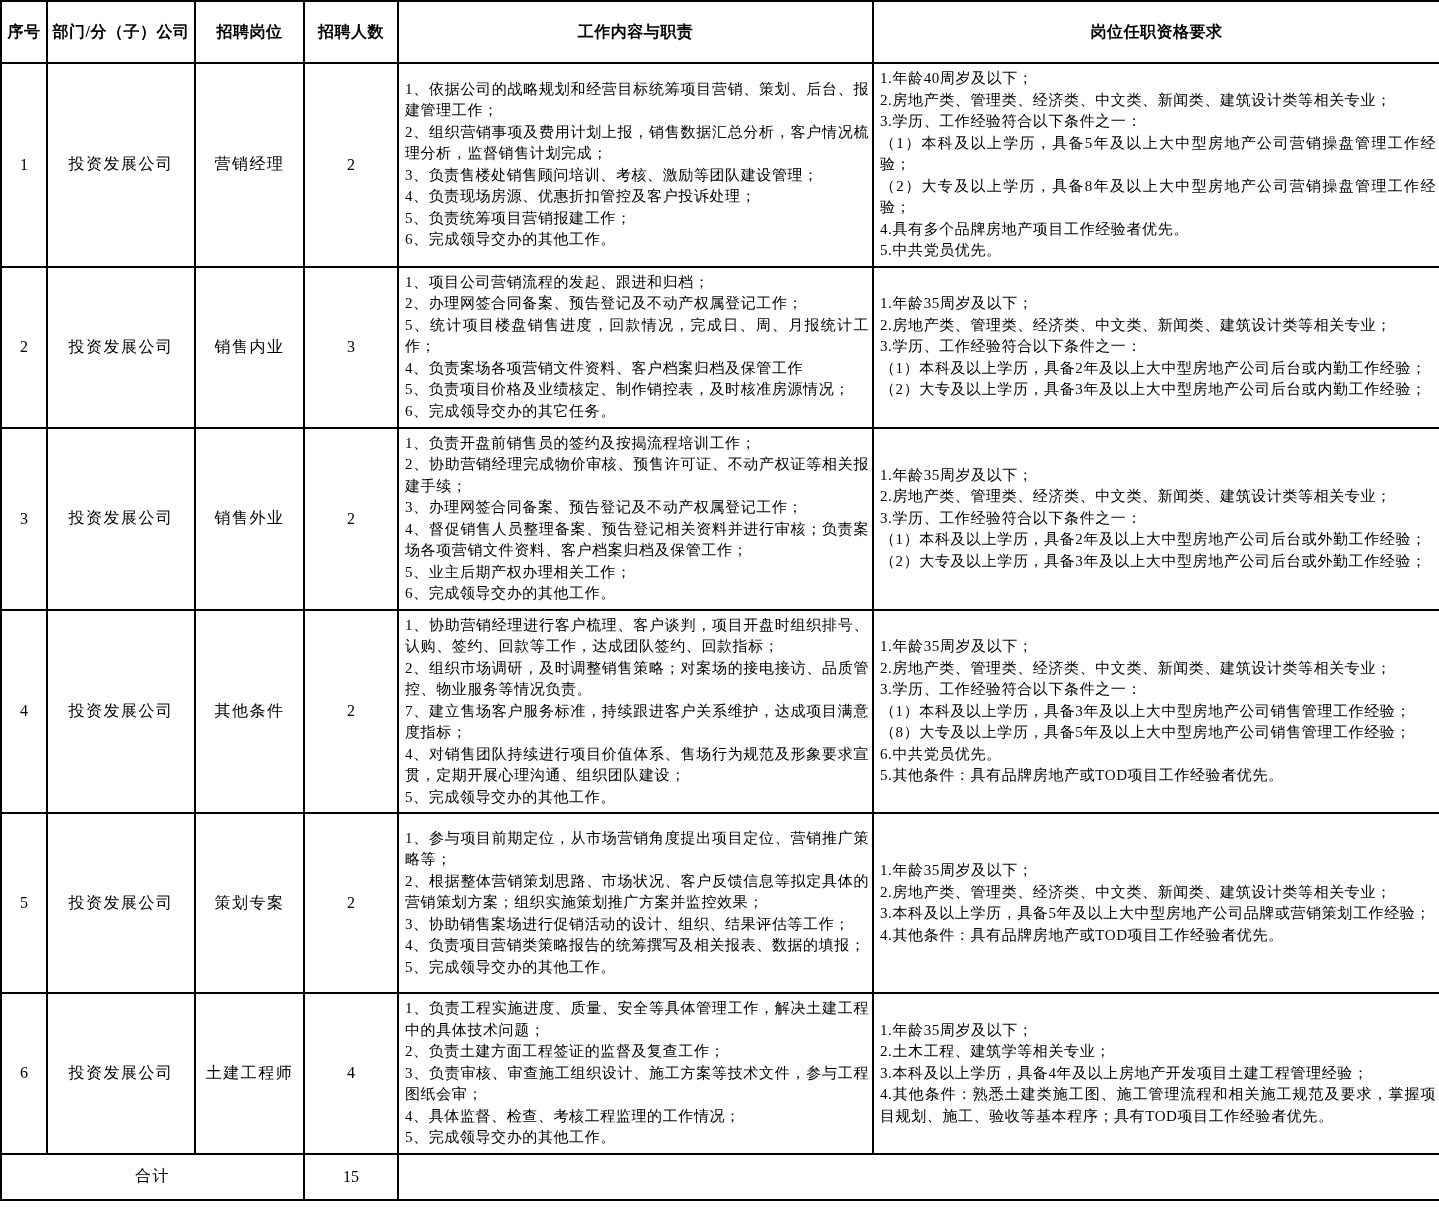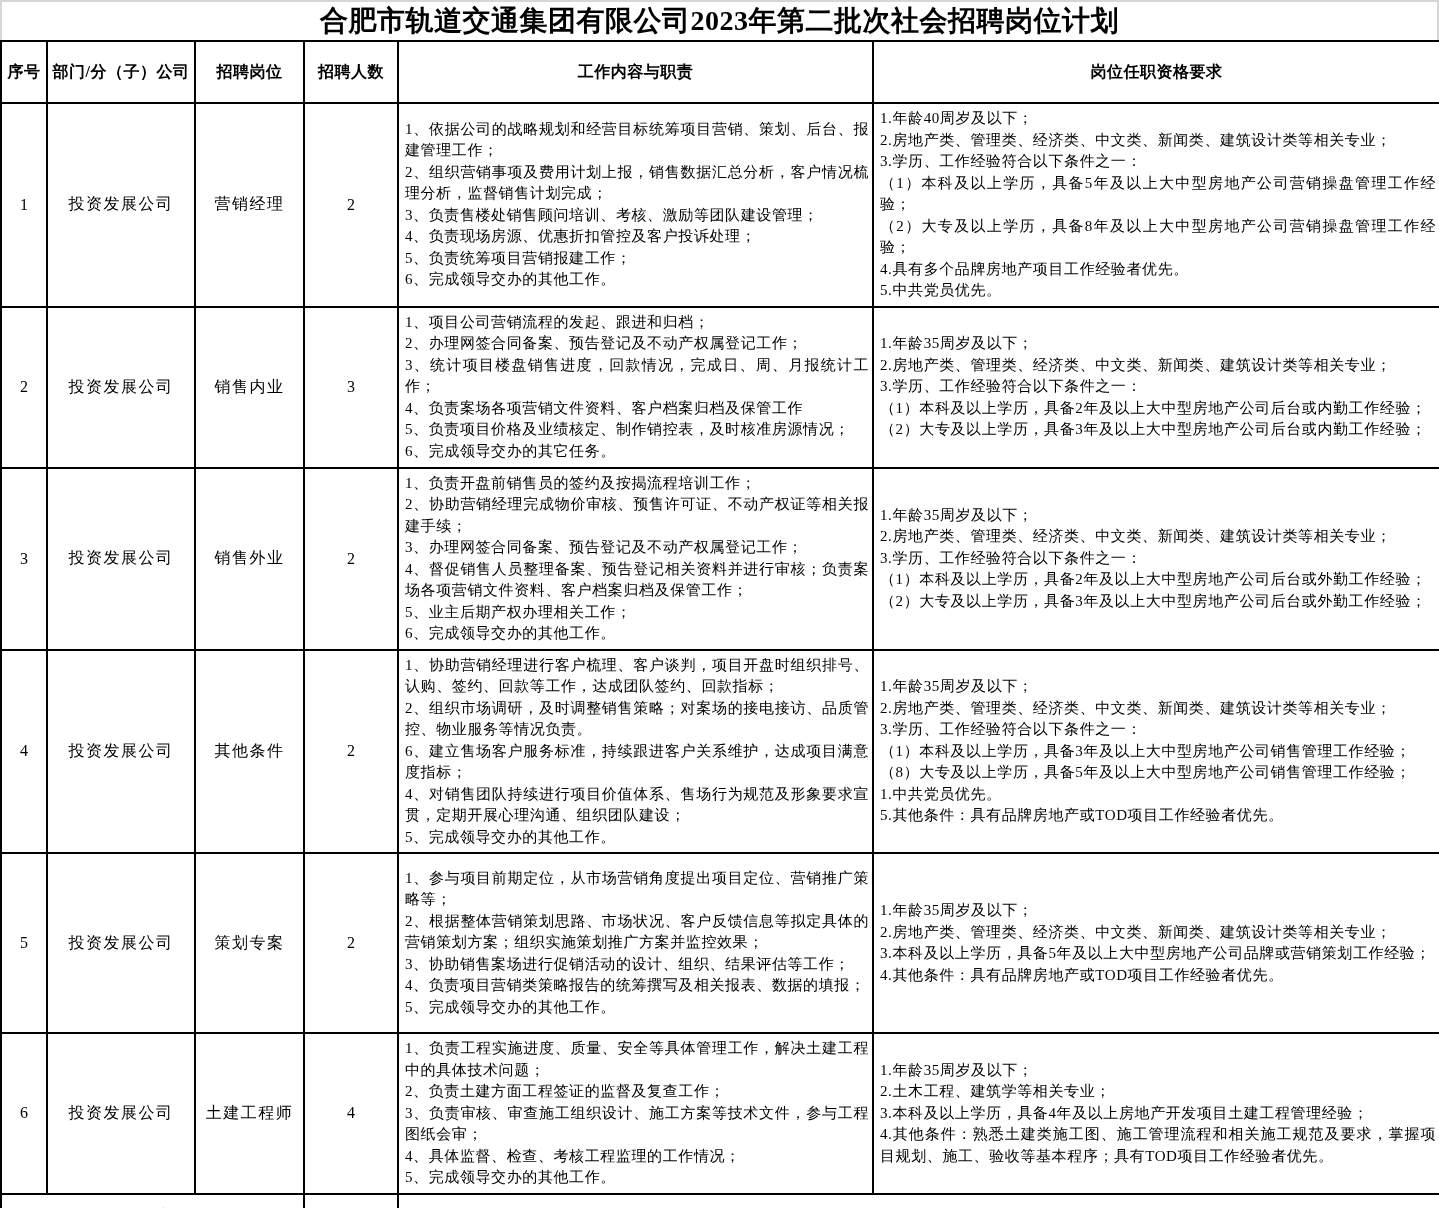--- a/index.html
+++ b/index.html
@@ -71,21 +71,20 @@
   }
   .line { margin:0; }
 
   tfoot td { font-size:16px; }
 </style>
 </head>
 <body>
 
 <div class="page">
 
-  <div class="title-bar">合肥市轨道交通集团有限公司2023年第二批次社会招聘岗位计划</div>
 
   <table class="plan">
     <colgroup>
       <col class="c-no">
         <col class="c-dept">
         <col class="c-pos">
       <col class="c-cnt">
         <col class="c-duty">
         <col class="c-req">
     </colgroup>
@@ -125,21 +124,21 @@
   </tr>
 
   <tr>
     <td class="cell-num">2</td>
     <td class="cell-center">投资发展公司</td>
     <td class="cell-center">销售内业</td>
     <td class="cell-num">3</td>
     <td class="cell-text">
             <div class="line">1、项目公司营销流程的发起、跟进和归档；</div>
             <div class="line">2、办理网签合同备案、预告登记及不动产权属登记工作；</div>
-            <div class="line">3、统计项目楼盘销售进度，回款情况，完成日、周、月报统计工作；</div>
+            <div class="line">5、统计项目楼盘销售进度，回款情况，完成日、周、月报统计工作；</div>
             <div class="line">4、负责案场各项营销文件资料、客户档案归档及保管工作</div>
             <div class="line">5、负责项目价格及业绩核定、制作销控表，及时核准房源情况；</div>
             <div class="line">6、完成领导交办的其它任务。</div>
           </td>
     <td class="cell-text">
             <div class="line">1.年龄35周岁及以下；</div>
             <div class="line">2.房地产类、管理类、经济类、中文类、新闻类、建筑设计类等相关专业；</div>
             <div class="line">3.学历、工作经验符合以下条件之一：</div>
             <div class="line">（1）本科及以上学历，具备2年及以上大中型房地产公司后台或内勤工作经验；</div>
             <div class="line">（2）大专及以上学历，具备3年及以上大中型房地产公司后台或内勤工作经验；</div>
@@ -169,31 +168,31 @@
   </tr>
 
   <tr>
     <td class="cell-num">4</td>
     <td class="cell-center">投资发展公司</td>
     <td class="cell-center">其他条件</td>
     <td class="cell-num">2</td>
     <td class="cell-text">
             <div class="line">1、协助营销经理进行客户梳理、客户谈判，项目开盘时组织排号、认购、签约、回款等工作，达成团队签约、回款指标；</div>
             <div class="line">2、组织市场调研，及时调整销售策略；对案场的接电接访、品质管控、物业服务等情况负责。</div>
-            <div class="line">6、建立售场客户服务标准，持续跟进客户关系维护，达成项目满意度指标；</div>
+            <div class="line">7、建立售场客户服务标准，持续跟进客户关系维护，达成项目满意度指标；</div>
             <div class="line">4、对销售团队持续进行项目价值体系、售场行为规范及形象要求宣贯，定期开展心理沟通、组织团队建设；</div>
             <div class="line">5、完成领导交办的其他工作。</div>
           </td>
     <td class="cell-text">
             <div class="line">1.年龄35周岁及以下；</div>
             <div class="line">2.房地产类、管理类、经济类、中文类、新闻类、建筑设计类等相关专业；</div>
             <div class="line">3.学历、工作经验符合以下条件之一：</div>
             <div class="line">（1）本科及以上学历，具备3年及以上大中型房地产公司销售管理工作经验；</div>
             <div class="line">（8）大专及以上学历，具备5年及以上大中型房地产公司销售管理工作经验；</div>
-            <div class="line">1.中共党员优先。</div>
+            <div class="line">6.中共党员优先。</div>
             <div class="line">5.其他条件：具有品牌房地产或TOD项目工作经验者优先。</div>
           </td>
   </tr>
 
   <tr>
     <td class="cell-num">5</td>
     <td class="cell-center">投资发展公司</td>
     <td class="cell-center">策划专案</td>
     <td class="cell-num">2</td>
     <td class="cell-text">

